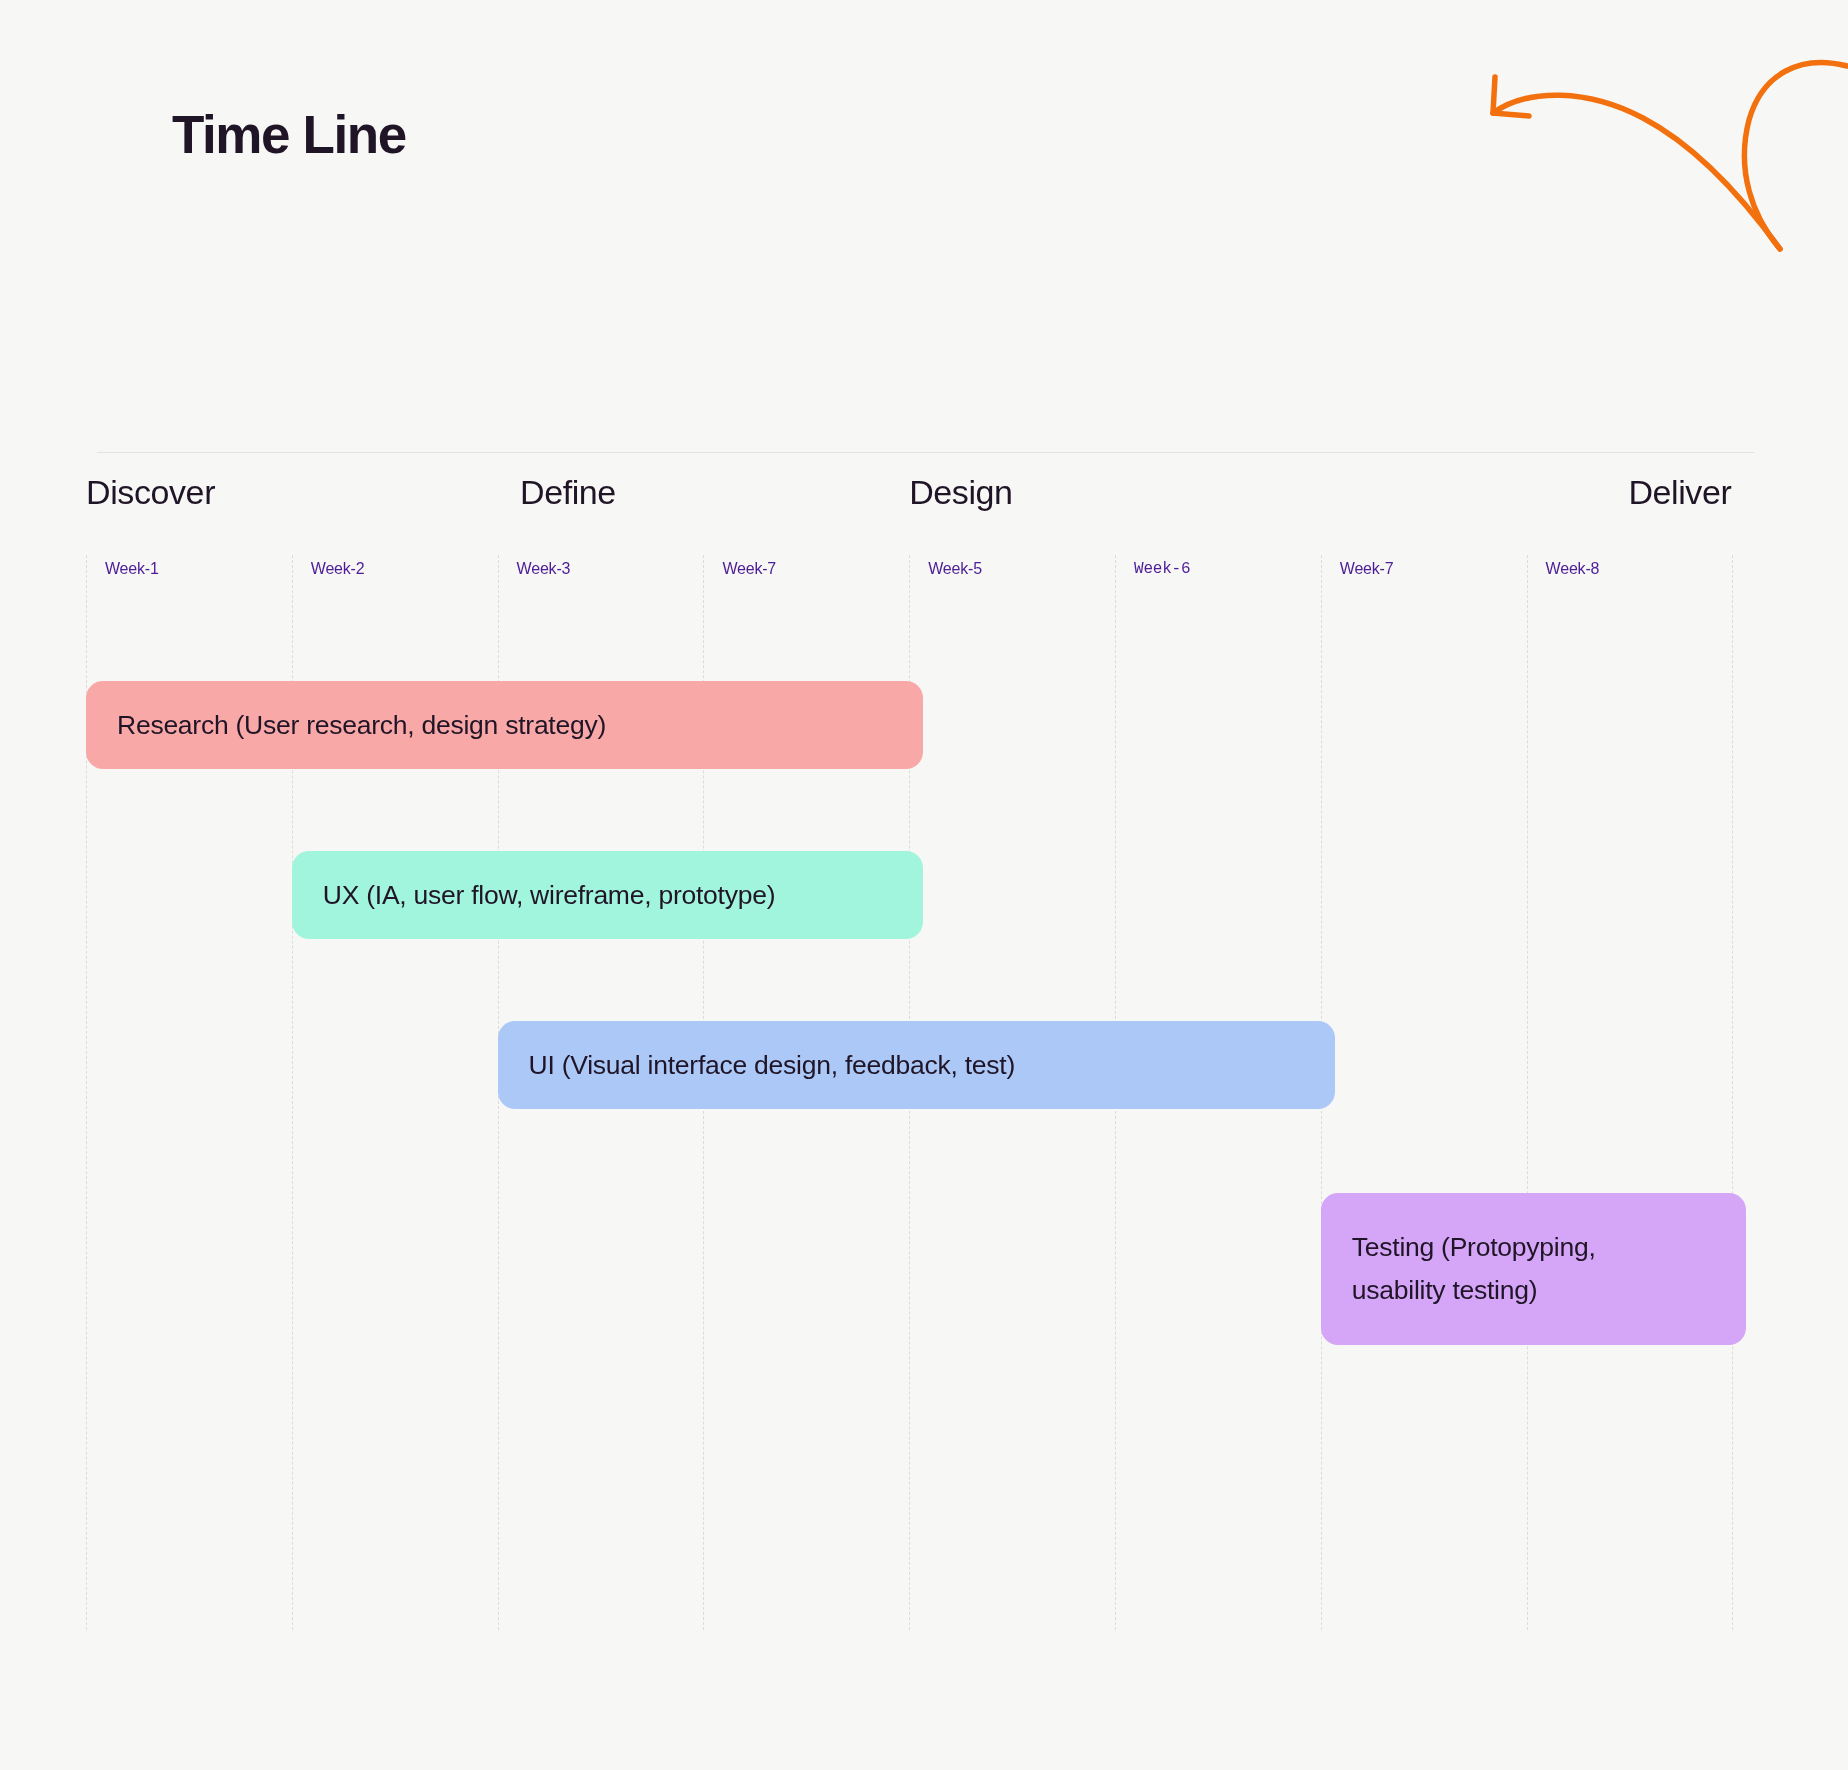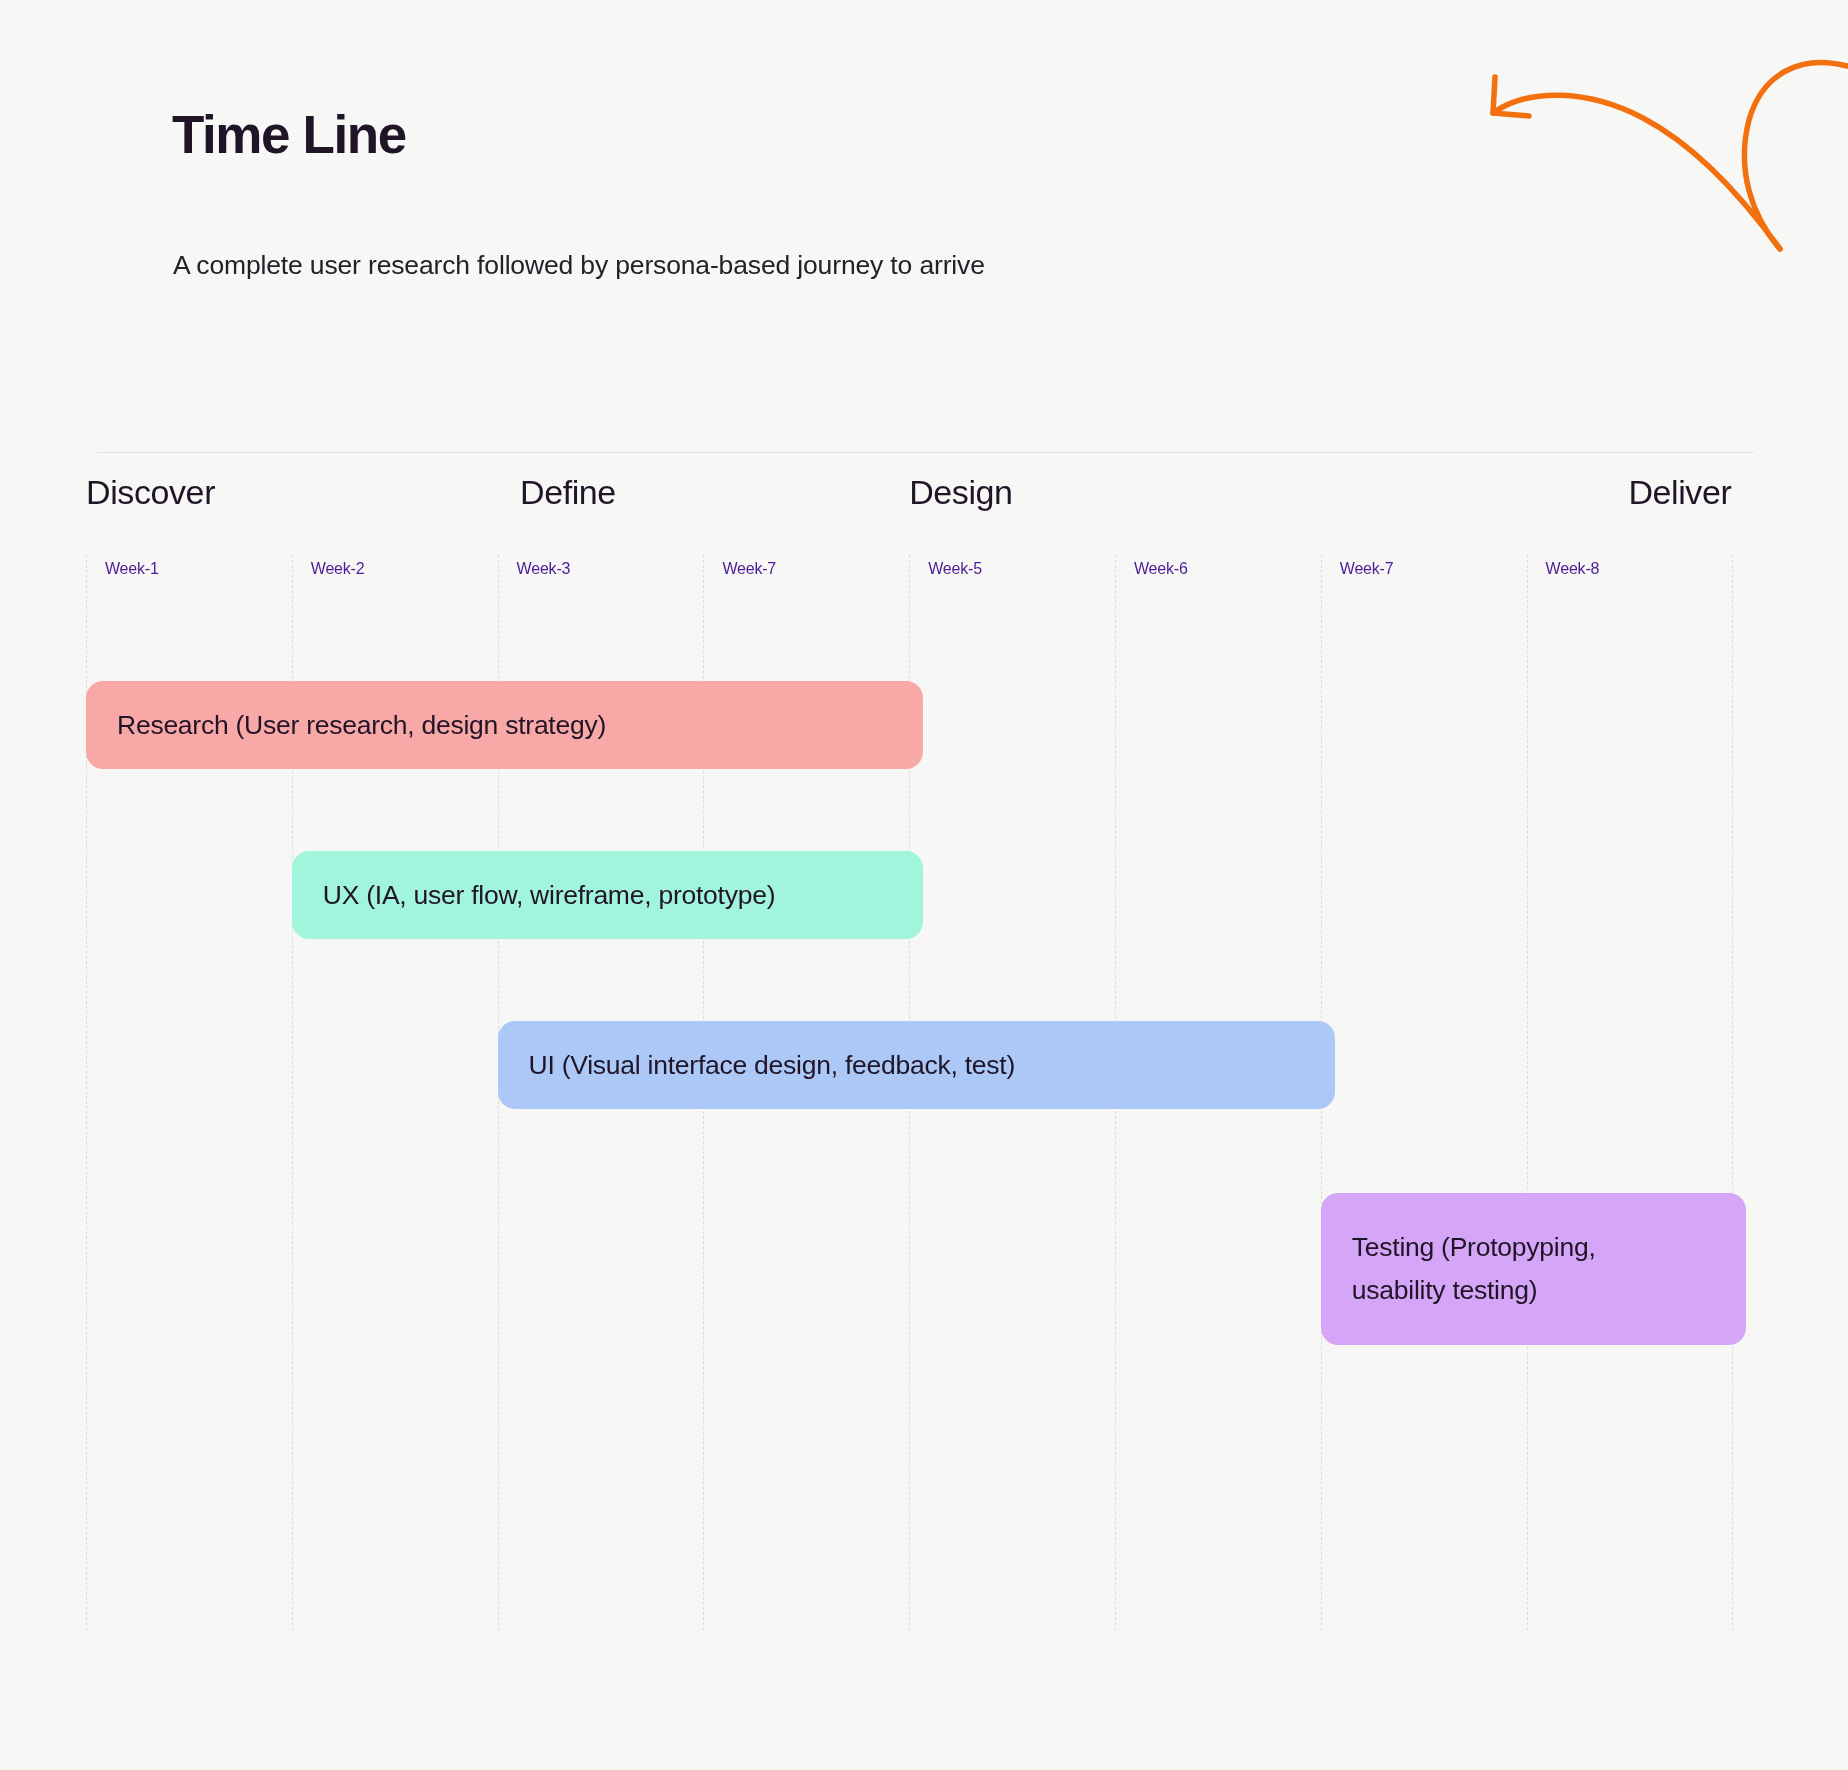--- a/index.html
+++ b/index.html
@@ -156,21 +156,20 @@
 </head>
 <body>
 
 <div id="root">
 
   <div id="header">
 
     <h1 id="page-title">Time Line</h1>
 
     <div id="subtitle">
-      <span class="line">A complete user research followed by persona-based journey to arrive</span>
     </div>
 
     <svg id="arrow-decoration" viewBox="0 0 420 250" fill="none" xmlns="http://www.w3.org/2000/svg">
       <path d="M419 36 C 372 24, 334 44, 321 90 C 308 140, 324 186, 352 219" stroke="#f2700d" stroke-width="5.5" stroke-linecap="round" fill="none"></path>
       <path d="M352 219 C 318 172, 272 118, 215 88 C 160 59, 100 58, 65 83" stroke="#f2700d" stroke-width="5.5" stroke-linecap="round" fill="none"></path>
       <path d="M65 83 L 67 47" stroke="#f2700d" stroke-width="5.5" stroke-linecap="round"></path>
       <path d="M65 83 L 101 86" stroke="#f2700d" stroke-width="5.5" stroke-linecap="round"></path>
     </svg>
 
     <div id="header-divider"></div>
@@ -196,21 +195,21 @@
         <div class="gridline" style="left: 1526.6px;"></div>
         <div class="gridline" style="left: 1732.4px;"></div>
       </div>
 
     <div id="week-row">
         <div class="week-label" style="left: 105px;">Week-1</div>
         <div class="week-label" style="left: 310.8px;">Week-2</div>
         <div class="week-label" style="left: 516.6px;">Week-3</div>
         <div class="week-label" style="left: 722.4px;">Week-7</div>
         <div class="week-label" style="left: 928.2px;">Week-5</div>
-        <div class="week-label" style="left: 1134px;">Week-6</div>
+        <div class="week-label" style="left: 1134px; font-family: Liberation Mono, monospace;">Week-6</div>
         <div class="week-label" style="left: 1339.8px;">Week-7</div>
         <div class="week-label" style="left: 1545.6px;">Week-8</div>
       </div>
 
     <div id="bars-layer">
         <div class="task-bar" style="background: rgb(162, 245, 221); left: 291.8px; width: 631.4px; top: 296px; height: 88px;">
           <span class="bar-text">UX (IA, user flow, wireframe, prototype)</span>
         </div>
         <div class="task-bar" style="background: rgb(249, 168, 168); left: 86px; width: 837.2px; top: 126px; height: 88px;">
           <span class="bar-text">Research (User research, design strategy)</span>

